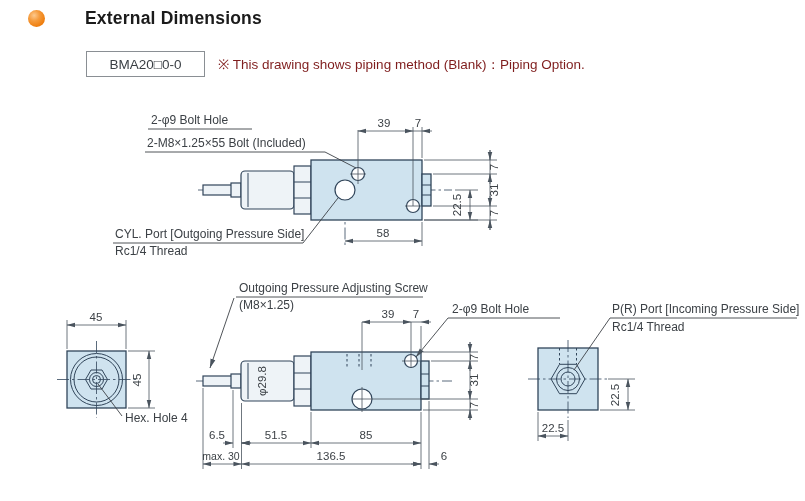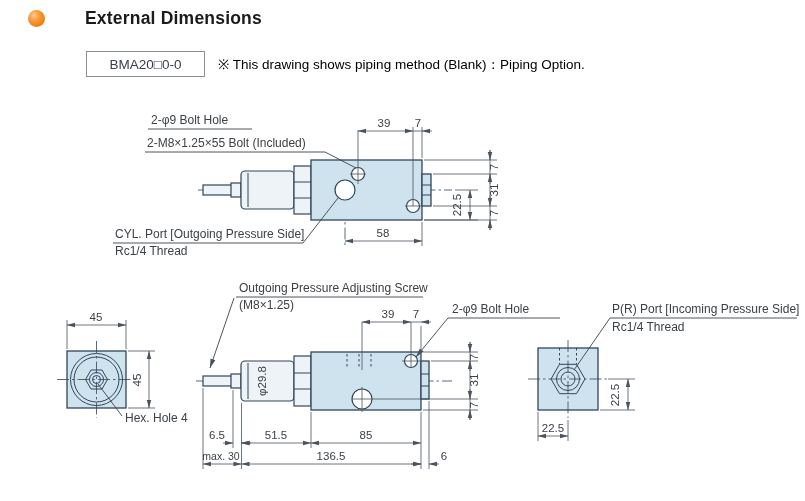--- a/index.html
+++ b/index.html
@@ -12,21 +12,21 @@
   html,body{margin:0;padding:0;background:#fff;}
   #page{position:relative;width:805px;height:501px;background:#fff;overflow:hidden;
         font-family:"Liberation Sans",sans-serif;}
   .header{position:absolute;left:28px;top:8px;display:flex;align-items:center;gap:8px;}
   .bullet{width:17px;height:17px;border-radius:50%;
           background:radial-gradient(circle at 36% 32%, #fdc98d 0%, #f59b3c 35%, var(--accent-orange) 70%, #e06d00 100%);}
   .title{font-size:17.5px;font-weight:bold;color:#1b1b1b;letter-spacing:0.2px;margin-left:32px;}
   .subrow{position:absolute;left:57px;top:51px;display:flex;align-items:center;gap:13px;padding-left:29px;}
   .model-box{width:117px;height:24px;border:1px solid #8a8f94;display:flex;align-items:center;justify-content:center;
              font-size:13.5px;color:#3a3f44;background:#fff;}
-  .note{font-size:13.5px;color:#000000;}
+  .note{font-size:13.5px;color:#7f1d1d;}
   svg{position:absolute;left:0;top:0;}
   svg text{font-family:"Liberation Sans",sans-serif;fill:var(--text);}
   .t-dim{font-size:11.5px;}
   .t-dim-s{font-size:10.5px;}
   .t-label{font-size:12px;}
   .part{fill:#eef3f7;stroke:var(--outline);stroke-width:1.2;}
   .body{fill:var(--body-fill);stroke:var(--outline);stroke-width:1.3;}
   .hole{fill:#fdfeff;stroke:var(--outline);stroke-width:1.2;}
   .edge{stroke:var(--outline);stroke-width:1;fill:none;}
   .dim{stroke:var(--dim-line);stroke-width:0.8;fill:none;}

